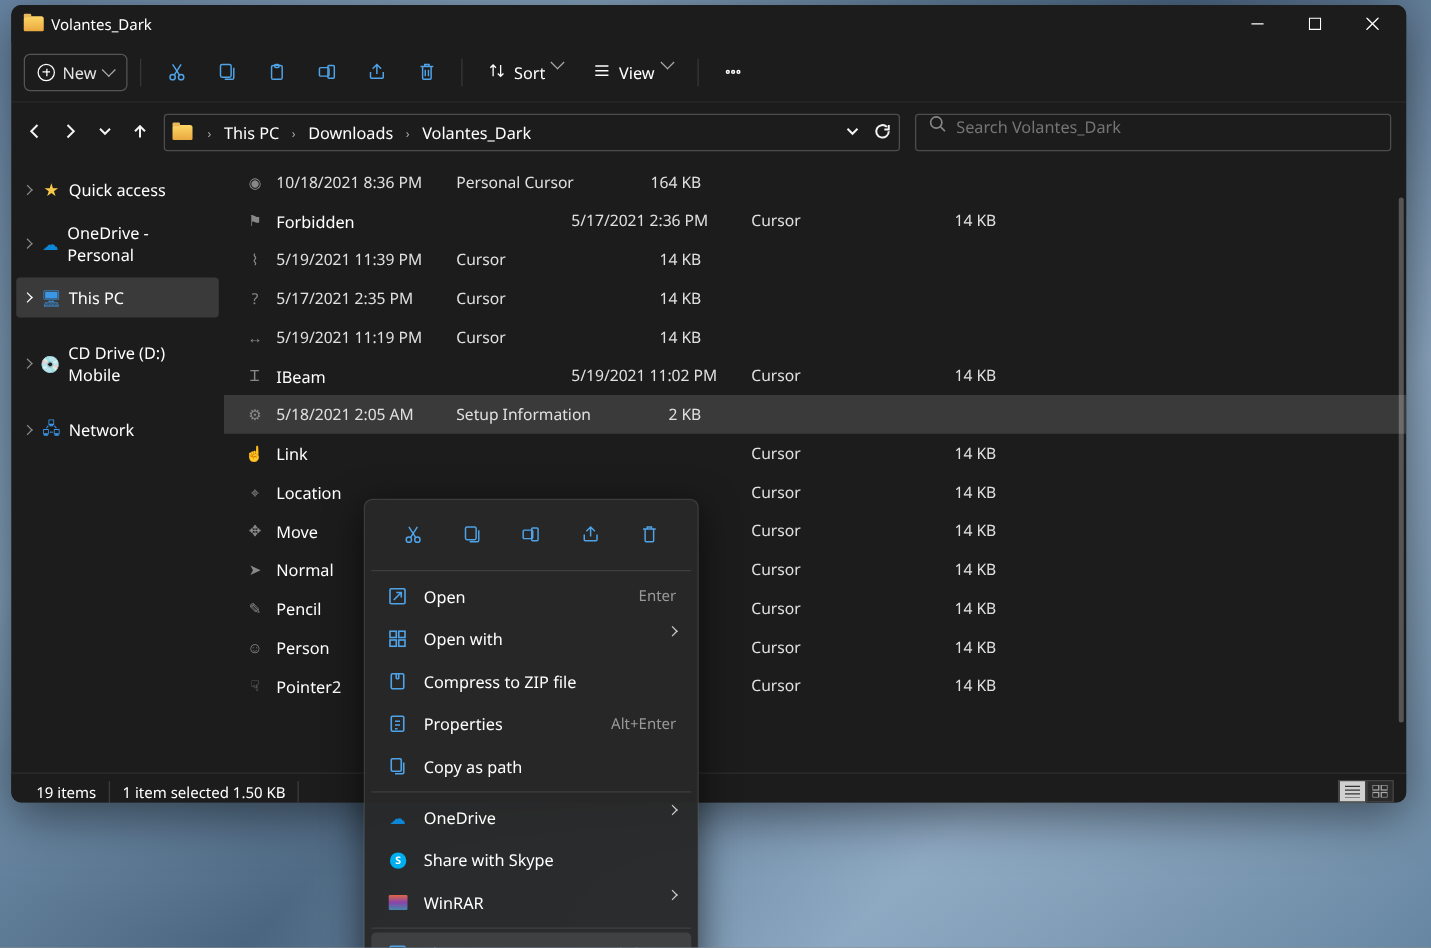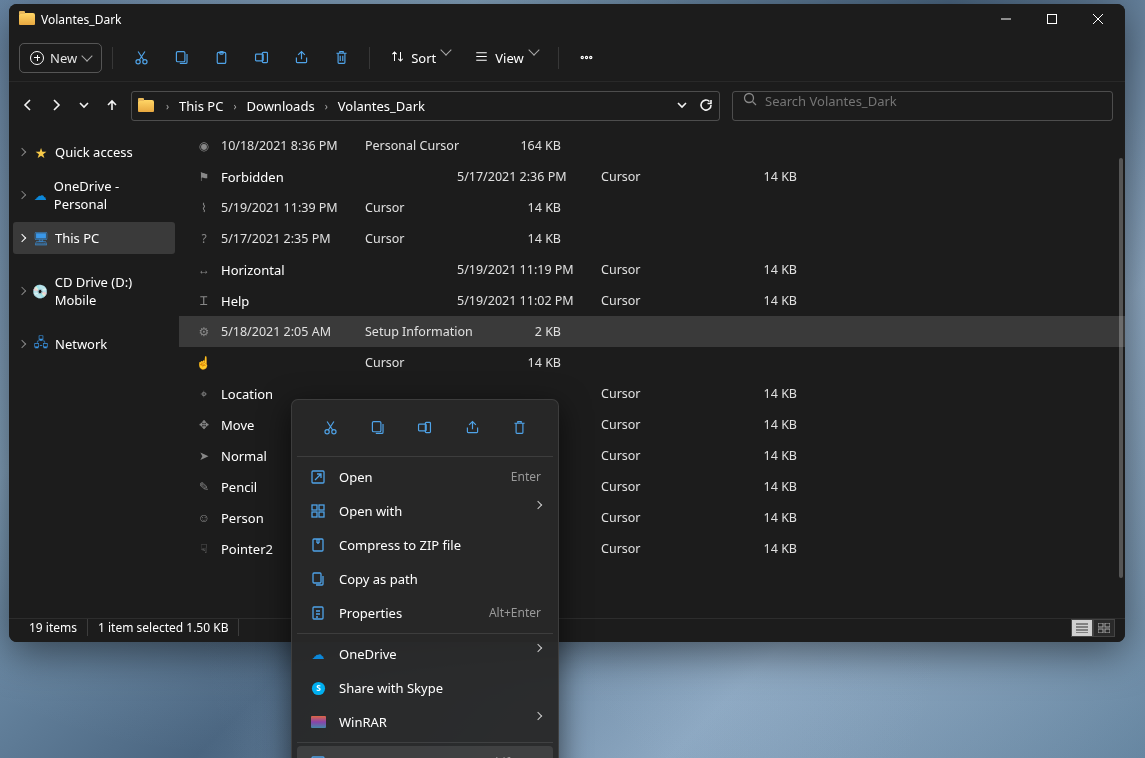--- a/index.html
+++ b/index.html
@@ -56,21 +56,21 @@
 .col-size { width: 78px; justify-content: flex-end; }
 .sort-ind { width: 8px; height: 8px; border-left: 1px solid #aaa; border-top: 1px solid #aaa; transform: rotate(45deg); margin-left: auto; }
 .files { flex: 1; overflow: hidden; }
 .row { height: 31px; display: flex; align-items: center; padding-left: 16px; color: #fff; font-size: 13px; cursor: pointer; }
 .row.selected { background: #3a3a3a; }
 .file-icon { width: 18px; height: 18px; margin-right: 8px; display: flex; align-items: center; justify-content: center; color: #888; font-size: 12px; }
 .cell-name { width: 236px; }
 .cell-date { width: 144px; color: #e0e0e0; font-size: 12.5px; }
 .cell-type { width: 118px; color: #e0e0e0; font-size: 12.5px; }
 .cell-size { width: 78px; text-align: right; color: #e0e0e0; font-size: 12.5px; }
-.statusbar { height: 24px; display: flex; align-items: flex-start; padding: 0 10px; border-top: 1px solid rgba(255,255,255,.08); background: #1c1c1c; }
+.statusbar { height: 24px; display: flex; align-items: flex-end; padding: 0 10px; border-top: 1px solid rgba(255,255,255,.08); background: #1c1c1c; }
 .status-seg { color: #fff; font-size: 12px; padding: 0 10px; border-right: 1px solid rgba(255,255,255,.15); }
 .view-toggles { margin-left: auto; display: flex; }
 .vt { width: 22px; height: 18px; background: #2a2a2a; border: 1px solid #444; display: flex; align-items: center; justify-content: center; cursor: pointer; }
 .vt.active { background: #d0d0d0; }
 .context-menu { position: absolute; left: 291px; top: 399px; width: 268px; background: rgba(40,40,40,.96); border: 1px solid rgba(255,255,255,.1); border-radius: 7px; padding: 5px; box-shadow: 0 8px 30px rgba(0,0,0,.6); z-index: 100; }
 .ctx-icons { display: flex; justify-content: space-around; padding: 6px 10px 10px; }
 .ctx-icon-btn { width: 32px; height: 32px; display: flex; align-items: center; justify-content: center; color: #4fa3e8; border-radius: 4px; cursor: pointer; }
 .ctx-sep { height: 1px; background: rgba(255,255,255,.1); margin: 3px 0; }
 .ctx-item { display: flex; align-items: flex-start; gap: 12px; padding: 8px 12px; color: #fff; font-size: 13px; cursor: pointer; border-radius: 4px; }
 .ctx-item.highlighted { background: rgba(255,255,255,.1); }
@@ -264,40 +264,40 @@
             <span class="cell-size">14 KB</span>
           </div>
           <div class="row">
             <span class="file-icon">?</span>
             <span class="cell-date">5/17/2021 2:35 PM</span>
             <span class="cell-type">Cursor</span>
             <span class="cell-size">14 KB</span>
           </div>
           <div class="row">
             <span class="file-icon">↔</span>
-            <span class="cell-name">Horizontal</span>
             <span class="cell-date">5/19/2021 11:19 PM</span>
             <span class="cell-type">Cursor</span>
             <span class="cell-size">14 KB</span>
           </div>
           <div class="row">
             <span class="file-icon">Ꮖ</span>
-            <span class="cell-name">Help</span>
+            <span class="cell-name">IBeam</span>
             <span class="cell-date">5/19/2021 11:02 PM</span>
             <span class="cell-type">Cursor</span>
             <span class="cell-size">14 KB</span>
           </div>
           <div class="row selected">
             <span class="file-icon">⚙</span>
             <span class="cell-date">5/18/2021 2:05 AM</span>
             <span class="cell-type">Setup Information</span>
             <span class="cell-size">2 KB</span>
           </div>
           <div class="row">
             <span class="file-icon">☝</span>
+            <span class="cell-name">Link</span>
             <span class="cell-date"></span>
             <span class="cell-type">Cursor</span>
             <span class="cell-size">14 KB</span>
           </div>
           <div class="row">
             <span class="file-icon">⌖</span>
             <span class="cell-name">Location</span>
             <span class="cell-date"></span>
             <span class="cell-type">Cursor</span>
             <span class="cell-size">14 KB</span>
@@ -423,35 +423,35 @@
         <svg width="16" height="16" viewBox="0 0 16 16" fill="none" stroke="currentColor" stroke-width="1.3">
           <rect x="3" y="2" width="10" height="12" rx="1"></rect>
           <path d="M7 2 v4 M9 2 v4 M7 6 h2"></path>
         </svg>
       </span>
     <span>Compress to ZIP file</span>
   </div>
   <div class="ctx-item">
     <span class="ctx-ico">
         <svg width="16" height="16" viewBox="0 0 16 16" fill="none" stroke="currentColor" stroke-width="1.3">
+          <rect x="3" y="2" width="10" height="12" rx="1"></rect>
+          <path d="M6 6 h4 M6 9 h4 M6 12 h2"></path>
+        </svg>
+      </span>
+    <span>Properties</span>
+    <span class="ctx-short">Alt+Enter</span>
+  </div>
+  <div class="ctx-item">
+    <span class="ctx-ico">
+        <svg width="16" height="16" viewBox="0 0 16 16" fill="none" stroke="currentColor" stroke-width="1.3">
           <rect x="3" y="2" width="8" height="10" rx="1"></rect>
           <path d="M6 14 h6 a1 1 0 0 0 1-1 V5"></path>
         </svg>
       </span>
     <span>Copy as path</span>
-  </div>
-  <div class="ctx-item">
-    <span class="ctx-ico">
-        <svg width="16" height="16" viewBox="0 0 16 16" fill="none" stroke="currentColor" stroke-width="1.3">
-          <rect x="3" y="2" width="10" height="12" rx="1"></rect>
-          <path d="M6 6 h4 M6 9 h4 M6 12 h2"></path>
-        </svg>
-      </span>
-    <span>Properties</span>
-    <span class="ctx-short">Alt+Enter</span>
   </div>
   <div class="ctx-sep"></div>
   <div class="ctx-item">
     <span class="ctx-ico" style="color:#0c87d8">☁</span>
     <span>OneDrive</span>
     <span class="ctx-arrow"></span>
   </div>
   <div class="ctx-item">
     <span class="ctx-ico" style="color:#00aff0">
         <svg width="15" height="15" viewBox="0 0 16 16" fill="currentColor">

